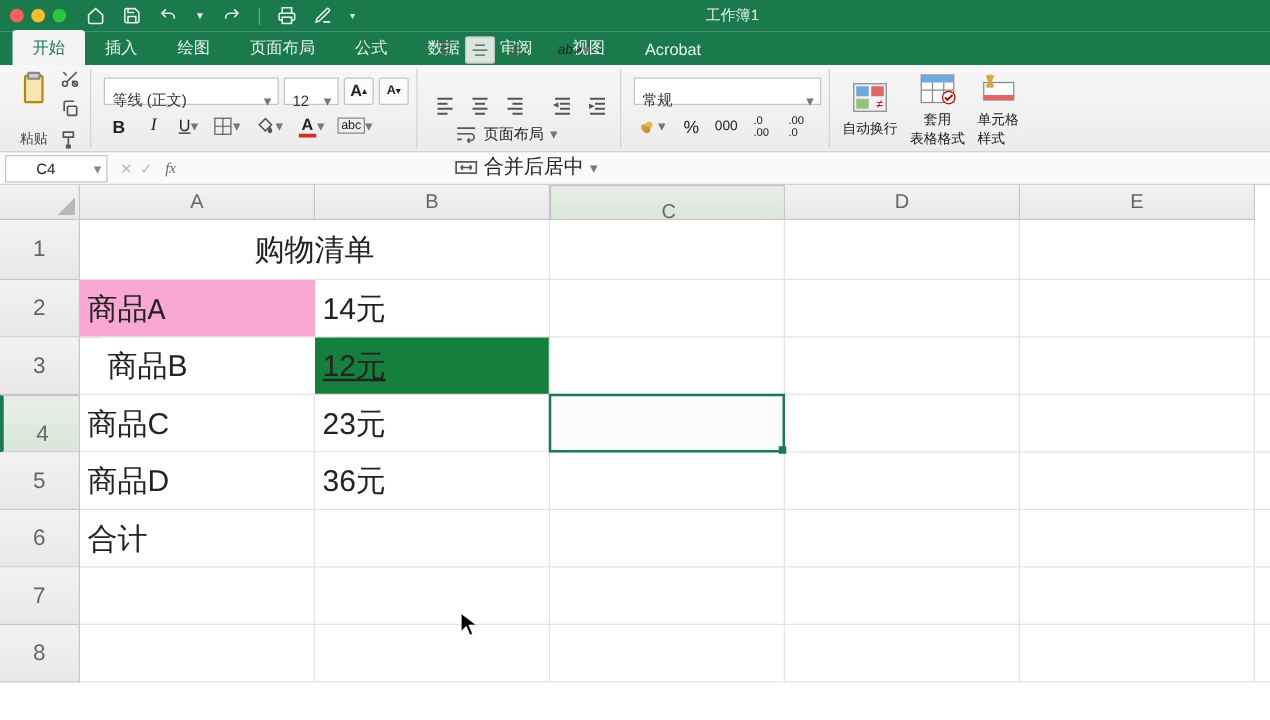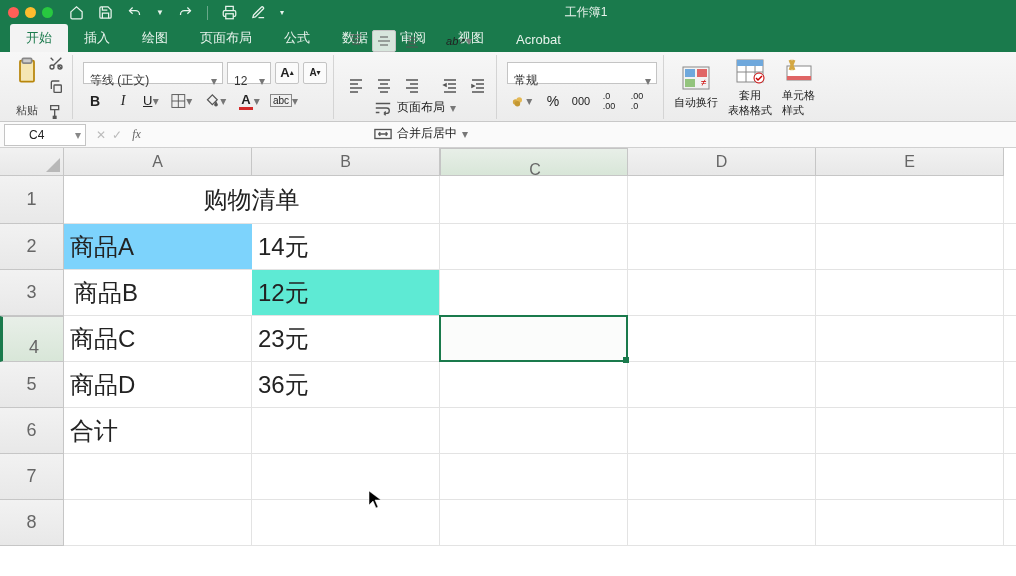--- a/index.html
+++ b/index.html
@@ -287,21 +287,21 @@
         <span style="font-size:12px">页面布局</span>
         <span class="dd">▾</span>
       </div>
       <div class="group-row">
         <span class="ico">
             <svg width="18" height="16" viewBox="0 0 20 16" fill="none" stroke="#555" stroke-width="1.5">
               <rect x="1" y="3" width="18" height="10"></rect>
               <path d="M5 8h10M5 8l2-2M5 8l2 2M15 8l-2-2M15 8l-2 2"></path>
             </svg>
           </span>
-        <span style="font-size:12px">合并后居中</span>
+        <span style="font-size:16px">合并后居中</span>
         <span class="dd">▾</span>
       </div>
     </div>
   </div>
 
   <div class="group">
     <div class="col" style="gap:6px">
       <div class="sel" style="width:150px">
           <span>常规</span>
           <span class="dd" style="margin-left:auto">▾</span>
@@ -449,24 +449,24 @@
       <div class="cell" style="left: 564px; top: 278px; width: 188px; height: 46px;"></div>
       <div class="cell" style="left: 752px; top: 278px; width: 188px; height: 46px;"></div>
       <div class="cell" style="left: 940px; top: 278px; width: 188px; height: 46px;"></div>
       <div class="cell" style="left: 0px; top: 324px; width: 188px; height: 46px;"></div>
       <div class="cell" style="left: 188px; top: 324px; width: 188px; height: 46px;"></div>
       <div class="cell" style="left: 376px; top: 324px; width: 188px; height: 46px;"></div>
       <div class="cell" style="left: 564px; top: 324px; width: 188px; height: 46px;"></div>
       <div class="cell" style="left: 752px; top: 324px; width: 188px; height: 46px;"></div>
       <div class="cell" style="left: 940px; top: 324px; width: 188px; height: 46px;"></div>
       <div class="cell" style="left: 0px; top: 0px; width: 376px; height: 48px; justify-content: center; background: rgb(255, 255, 255); border-right: 1px solid rgb(227, 227, 227); border-bottom: 1px solid rgb(227, 227, 227);">购物清单</div>
-      <div class="cell" style="left: 0px; top: 48px; width: 215px; height: 46px; justify-content: flex-start; background: #7dd3fc; border-right: 1px solid rgb(227, 227, 227); border-bottom: 1px solid rgb(227, 227, 227);">商品A</div>
+      <div class="cell" style="left: 0px; top: 48px; width: 215px; height: 46px; justify-content: flex-start; background: #f9a8d4; border-right: 1px solid rgb(227, 227, 227); border-bottom: 1px solid rgb(227, 227, 227); font-family: Liberation Mono, monospace;">商品A</div>
       <div class="cell" style="left: 188px; top: 48px; width: 188px; height: 46px; justify-content: flex-start; background: rgb(255, 255, 255); border-right: 1px solid rgb(227, 227, 227); border-bottom: 1px solid rgb(227, 227, 227);">14元</div>
-      <div class="cell" style="left: 4px; top: 94px; width: 188px; height: 46px; justify-content: flex-start; background: rgb(255, 255, 255); border-right: 1px solid rgb(227, 227, 227); border-bottom: 1px solid rgb(227, 227, 227);">商品B</div>
-      <div class="cell" style="left: 188px; top: 94px; width: 188px; height: 46px; justify-content: flex-start; background: #5eead4; border-right: 1px solid rgb(227, 227, 227); border-bottom: 1px solid rgb(227, 227, 227);">12元</div>
+      <div class="cell" style="left: 16px; top: 94px; width: 188px; height: 46px; justify-content: flex-start; background: rgb(255, 255, 255); border-right: 1px solid rgb(227, 227, 227); border-bottom: 1px solid rgb(227, 227, 227);">商品B</div>
+      <div class="cell" style="left: 188px; top: 94px; width: 188px; height: 46px; justify-content: flex-start; background: #15803d; border-right: 1px solid rgb(227, 227, 227); border-bottom: 1px solid rgb(227, 227, 227); text-decoration: underline;">12元</div>
       <div class="cell" style="left: 0px; top: 140px; width: 188px; height: 46px; justify-content: flex-start; background: rgb(255, 255, 255); border-right: 1px solid rgb(227, 227, 227); border-bottom: 1px solid rgb(227, 227, 227);">商品C</div>
       <div class="cell" style="left: 188px; top: 140px; width: 188px; height: 46px; justify-content: flex-start; background: rgb(255, 255, 255); border-right: 1px solid rgb(227, 227, 227); border-bottom: 1px solid rgb(227, 227, 227);">23元</div>
       <div class="cell" style="left: 0px; top: 186px; width: 188px; height: 46px; justify-content: flex-start; background: rgb(255, 255, 255); border-right: 1px solid rgb(227, 227, 227); border-bottom: 1px solid rgb(227, 227, 227);">商品D</div>
       <div class="cell" style="left: 188px; top: 186px; width: 188px; height: 46px; justify-content: flex-start; background: rgb(255, 255, 255); border-right: 1px solid rgb(227, 227, 227); border-bottom: 1px solid rgb(227, 227, 227);">36元</div>
       <div class="cell" style="left: 0px; top: 232px; width: 188px; height: 46px; justify-content: flex-start; background: rgb(255, 255, 255); border-right: 1px solid rgb(227, 227, 227); border-bottom: 1px solid rgb(227, 227, 227);">合计</div>
     </div>
   <div class="selection" id="selection" style="left: 439px; top: 167px; width: 189px; height: 47px;">
       <div class="handle"></div>
     </div>
 </div>

